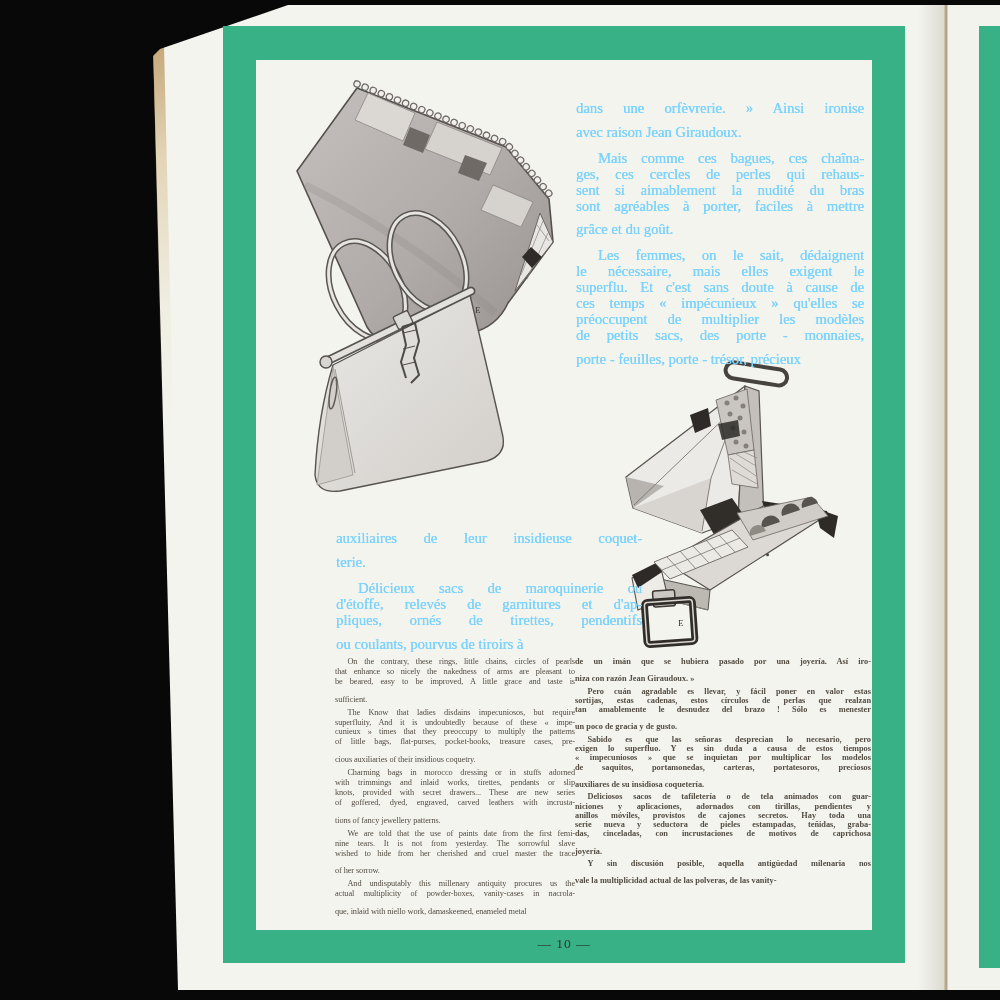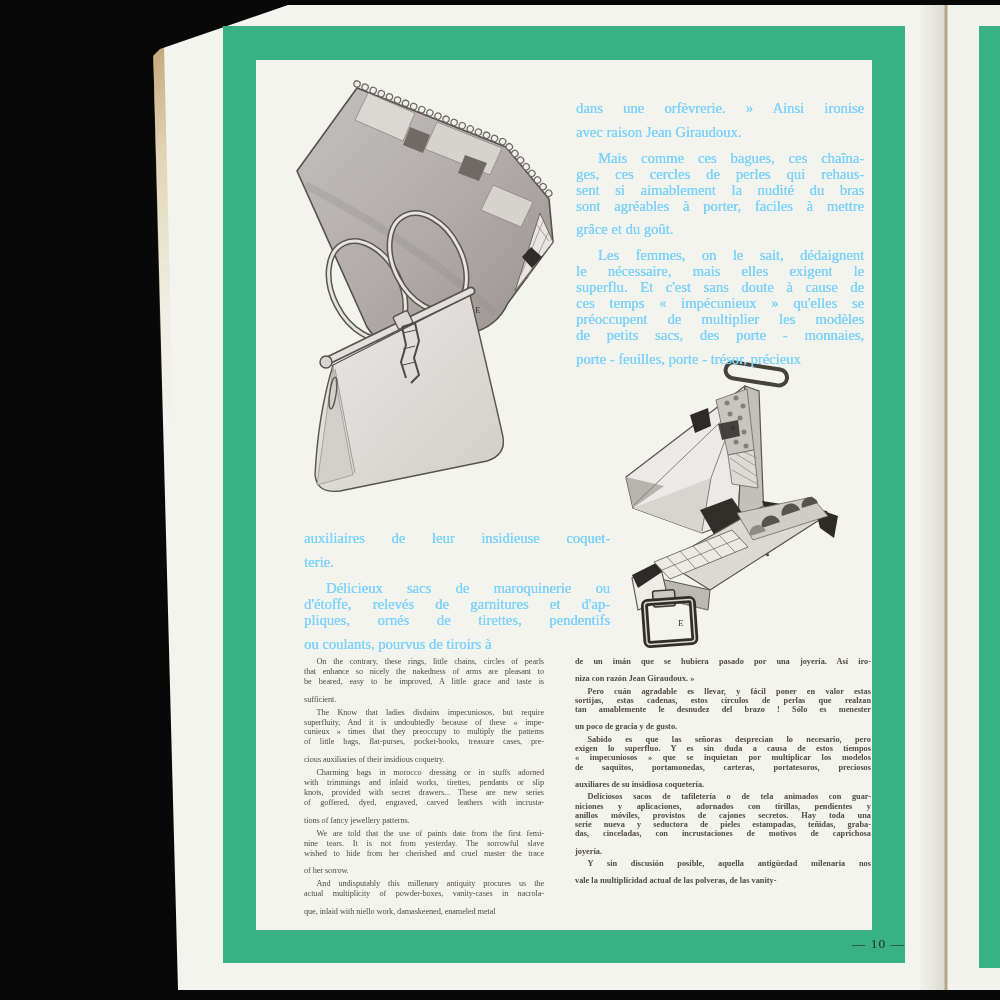--- a/index.html
+++ b/index.html
@@ -15,29 +15,29 @@
              transform:skewX(1.4deg);transform-origin:top left;}
   .corner-wedge{position:absolute;left:152px;top:5px;width:140px;height:52px;background:#080808;
              clip-path:polygon(0 0,136px 0,8px 44px,0 52px);}
   .page-crease{position:absolute;left:944px;top:5px;width:4px;height:985px;
              background:linear-gradient(90deg,#d8cfb6,#a3977b 55%,#e9e4d2);}
   .page-next{position:absolute;left:948px;top:5px;width:52px;height:985px;background:#f2f3ec;}
   .page-next .green-strip{position:absolute;left:31px;top:21px;width:21px;height:942px;}
   
   .green-frame{position:absolute;left:223px;top:26px;width:682px;height:937px;box-sizing:border-box;
              border-style:solid;border-width:34px 33px 33px 33px;}
-  .page-number{position:absolute;left:223px;top:936px;width:682px;text-align:right;
+  .page-number{position:absolute;left:223px;top:936px;width:682px;text-align:center;
              font-size:13.5px;letter-spacing:1px;color:#25302a;}
   
   .txt{position:absolute;color:#7dd3fc;}
   .fr{font-size:14.6px;line-height:15.9px;text-shadow:.35px 0 0 currentColor;}
   .fr-main{left:576px;top:101px;width:288px;}
-  .fr-left{left:304px;top:531px;width:306px;}
+  .fr-left{left:336px;top:531px;width:306px;}
   .small{font-size:8.3px;color:#534d43;}
-  .col-en{left:304px;top:657px;width:240px;line-height:9.9px;letter-spacing:-0.1px;}
+  .col-en{left:335px;top:657px;width:240px;line-height:9.9px;letter-spacing:-0.1px;}
   .col-es{left:575px;top:657px;width:296px;line-height:9.3px;font-weight:bold;}
   .fr .para + .para{margin-top:10px;}
   .small .para + .para{margin-top:3px;}
   .line{text-align:justify;text-align-last:justify;white-space:nowrap;}
   .line.last{text-align-last:left;margin-top:8px;}
   .line.indent{text-indent:1.5em;}
   
   .illus{position:absolute;}
   #bags-svg{left:265px;top:75px;}
   #vanity-svg{left:612px;top:358px;}

